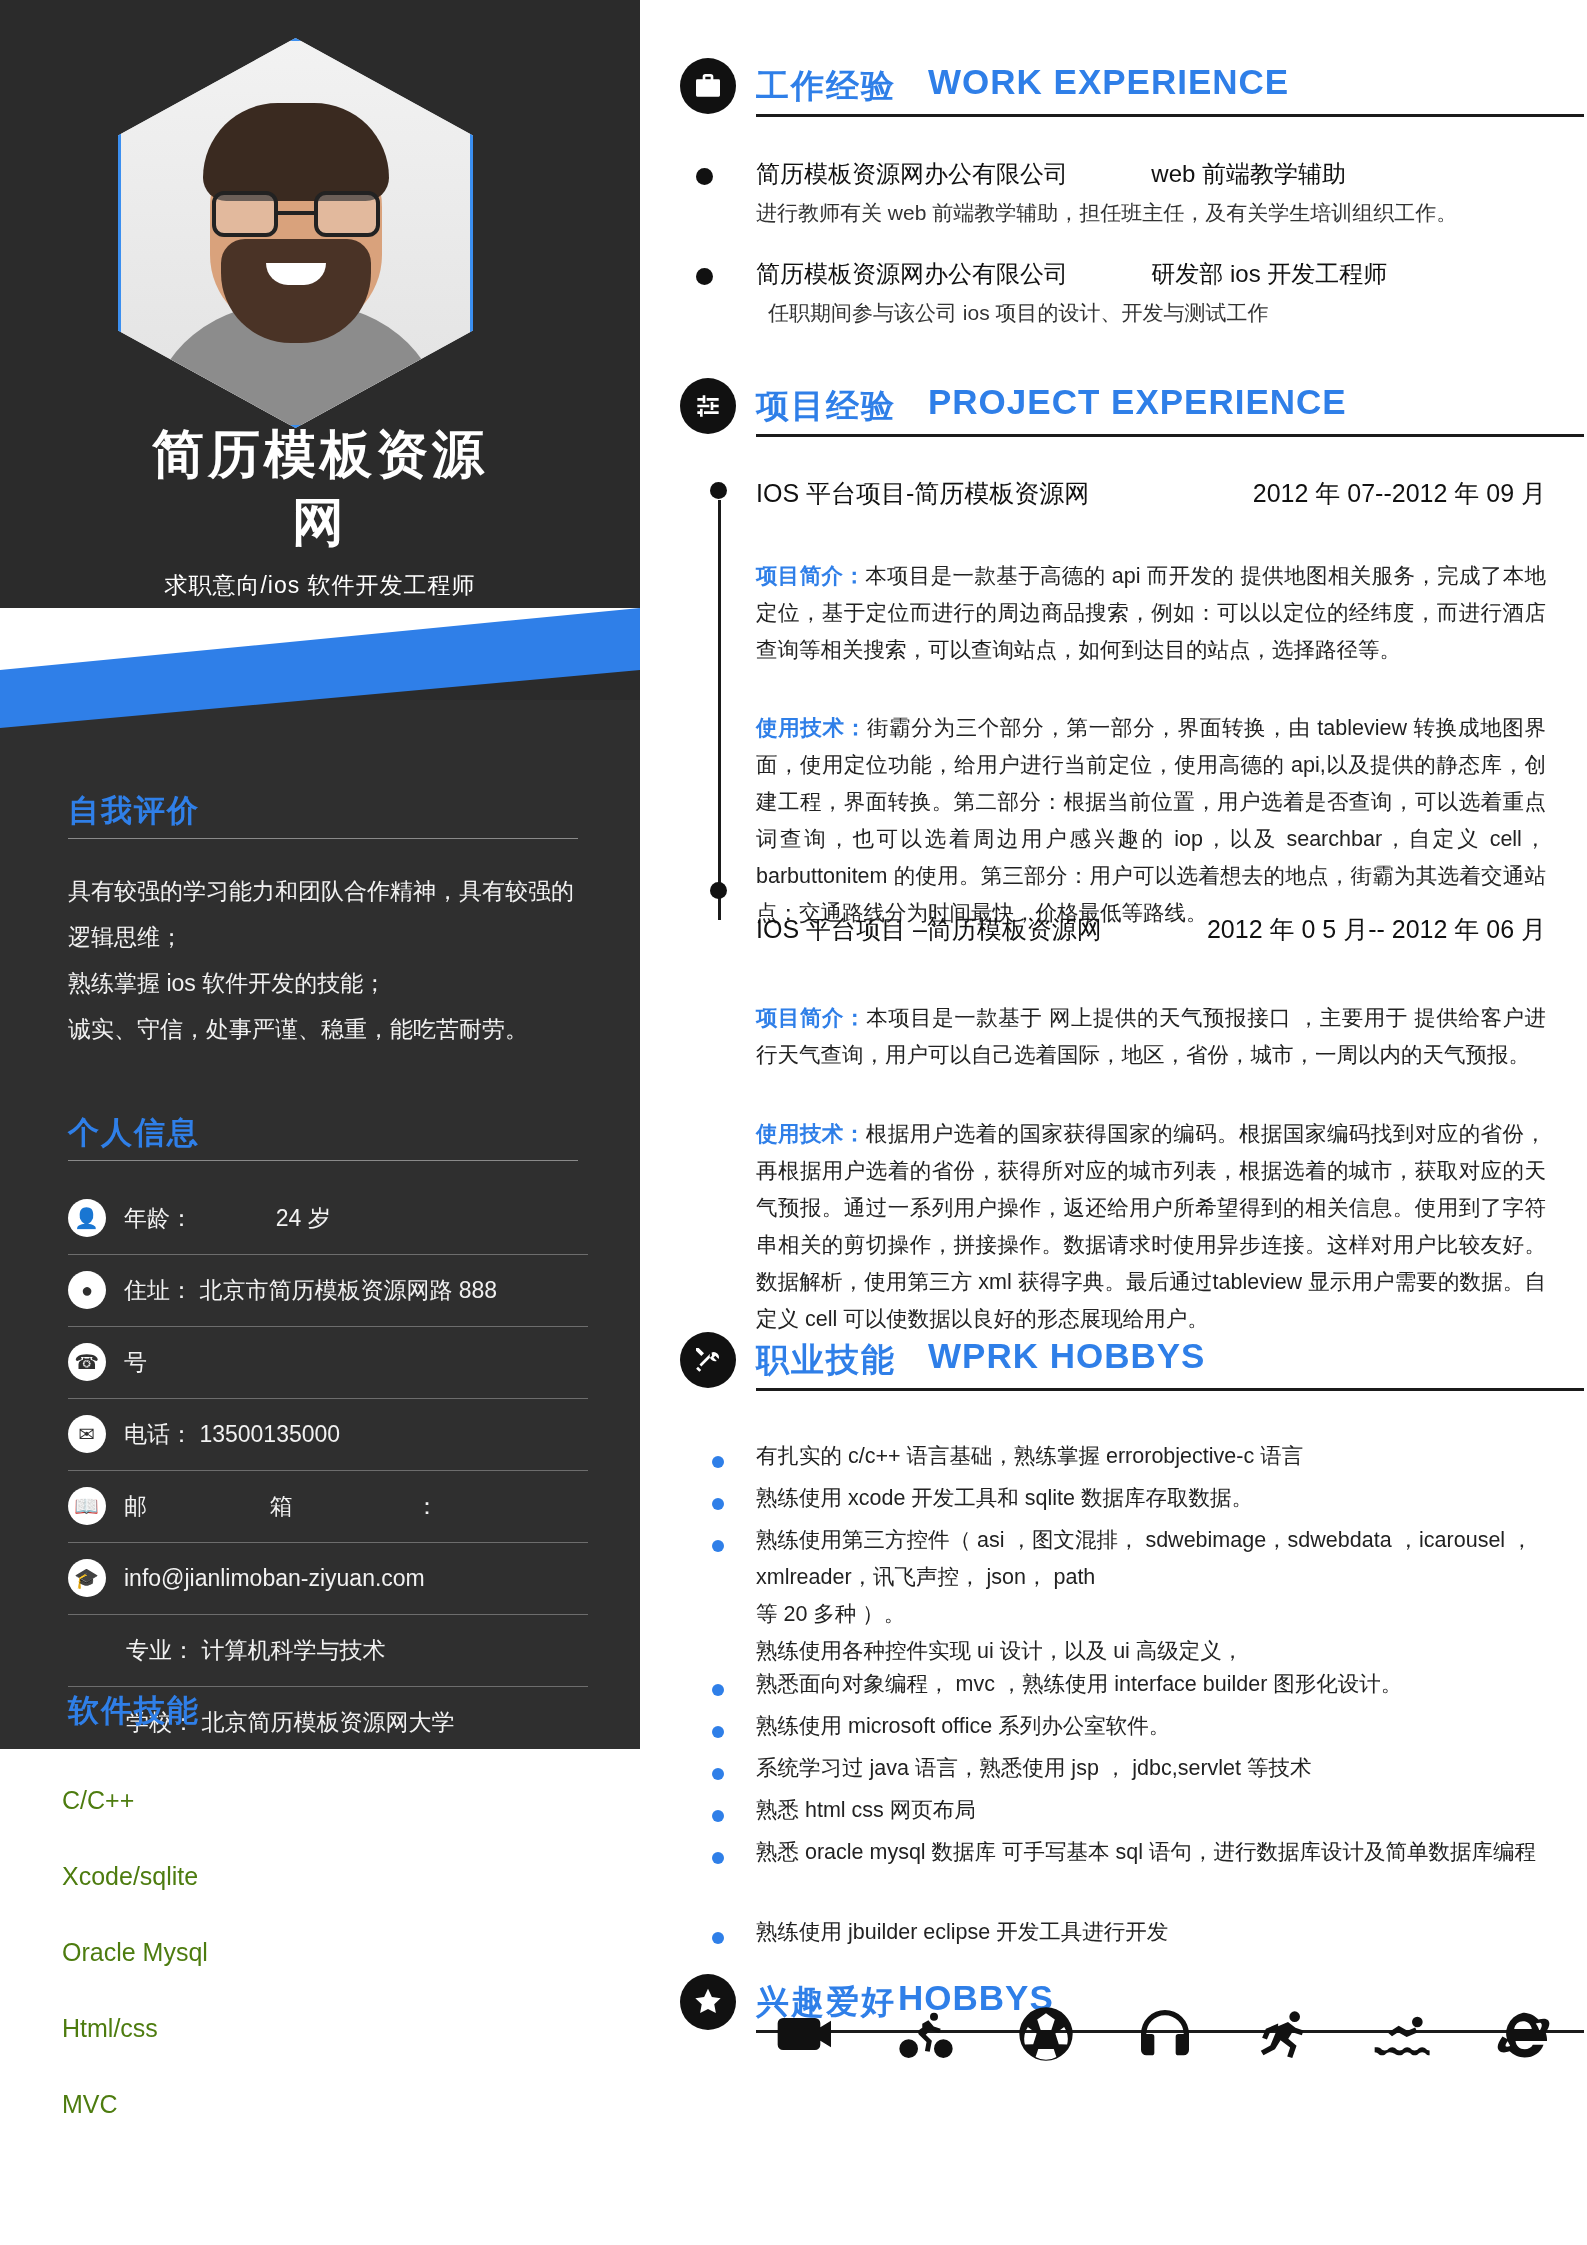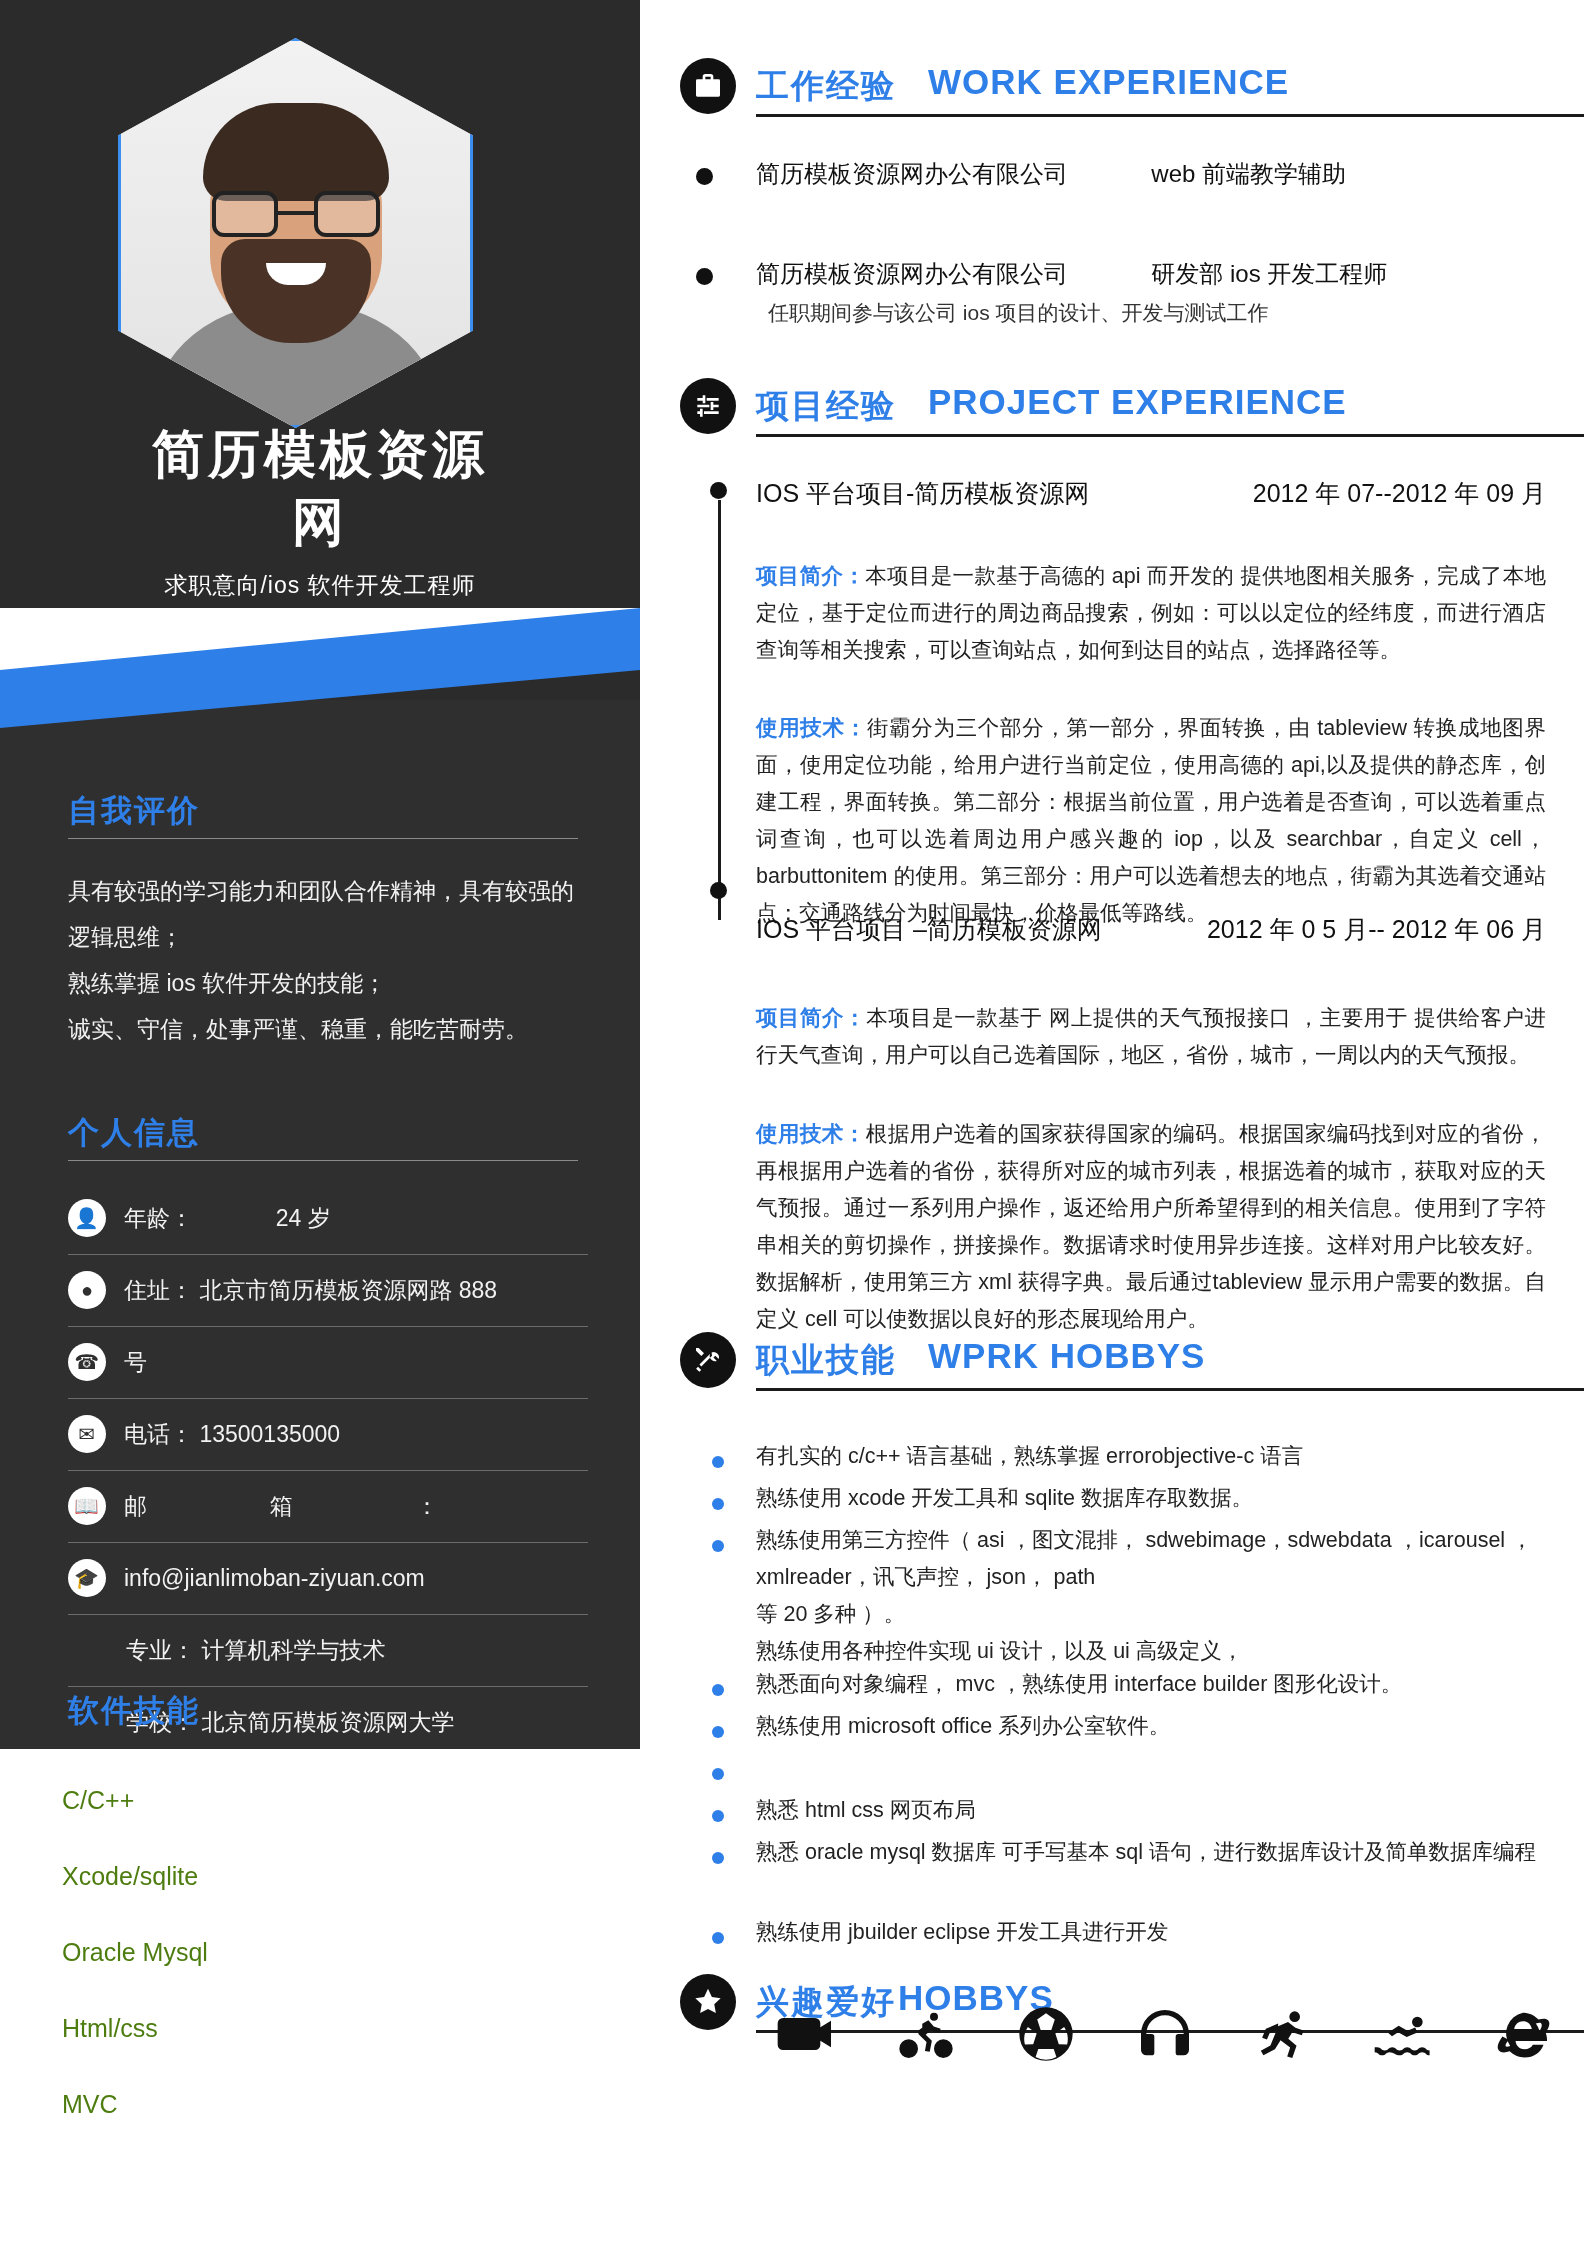--- a/index.html
+++ b/index.html
@@ -540,20 +540,21 @@
       <div class="sec-en">WORK EXPERIENCE</div>
       <div class="sec-rule"></div>
     </div>
 
     <div class="bullet-dot" style="left:56px; top:168px;"></div>
     <div class="exp-title" style="left:116px; top:158px;">
       <span>简历模板资源网办公有限公司</span>
       <span style="display:inline-block;width:70px"></span>
       <span>web 前端教学辅助</span>
     </div>
+    <div class="exp-desc" style="left:116px; top:196px; width:820px;">进行教师有关 web 前端教学辅助，担任班主任，及有关学生培训组织工作。</div>
 
     <div class="bullet-dot" style="left:56px; top:268px;"></div>
     <div class="exp-title" style="left:116px; top:258px;">
       <span>简历模板资源网办公有限公司</span>
       <span style="display:inline-block;width:70px"></span>
       <span>研发部 ios 开发工程师</span>
     </div>
     <div class="exp-desc" style="left:116px; top:296px; width:820px;margin-left:12px;">任职期间参与该公司 ios 项目的设计、开发与测试工作</div>
 
     <div class="sec-head" style="top:378px;">
@@ -615,20 +616,21 @@
 等 20 多种 ）。
 熟练使用各种控件实现 ui 设计，以及 ui 高级定义，</div>
 
     <div class="bullet-dot small" style="left:72px; top:1684px;"></div>
     <div class="skill-item" style="top:1666px;">熟悉面向对象编程， mvc ，熟练使用 interface builder 图形化设计。</div>
 
     <div class="bullet-dot small" style="left:72px; top:1726px;"></div>
     <div class="skill-item" style="top:1708px;">熟练使用 microsoft office 系列办公室软件。</div>
 
     <div class="bullet-dot small" style="left:72px; top:1768px;"></div>
+    <div class="skill-item" style="top:1750px;">系统学习过 java 语言，熟悉使用 jsp ， jdbc,servlet 等技术</div>
 
     <div class="bullet-dot small" style="left:72px; top:1810px;"></div>
     <div class="skill-item" style="top:1792px;">熟悉 html css 网页布局</div>
 
     <div class="bullet-dot small" style="left:72px; top:1852px;"></div>
     <div class="skill-item" style="top:1834px;">熟悉 oracle mysql 数据库 可手写基本 sql 语句，进行数据库设计及简单数据库编程</div>
 
     <div class="bullet-dot small" style="left:72px; top:1932px;"></div>
     <div class="skill-item" style="top:1914px;">熟练使用 jbuilder eclipse 开发工具进行开发</div>
 

